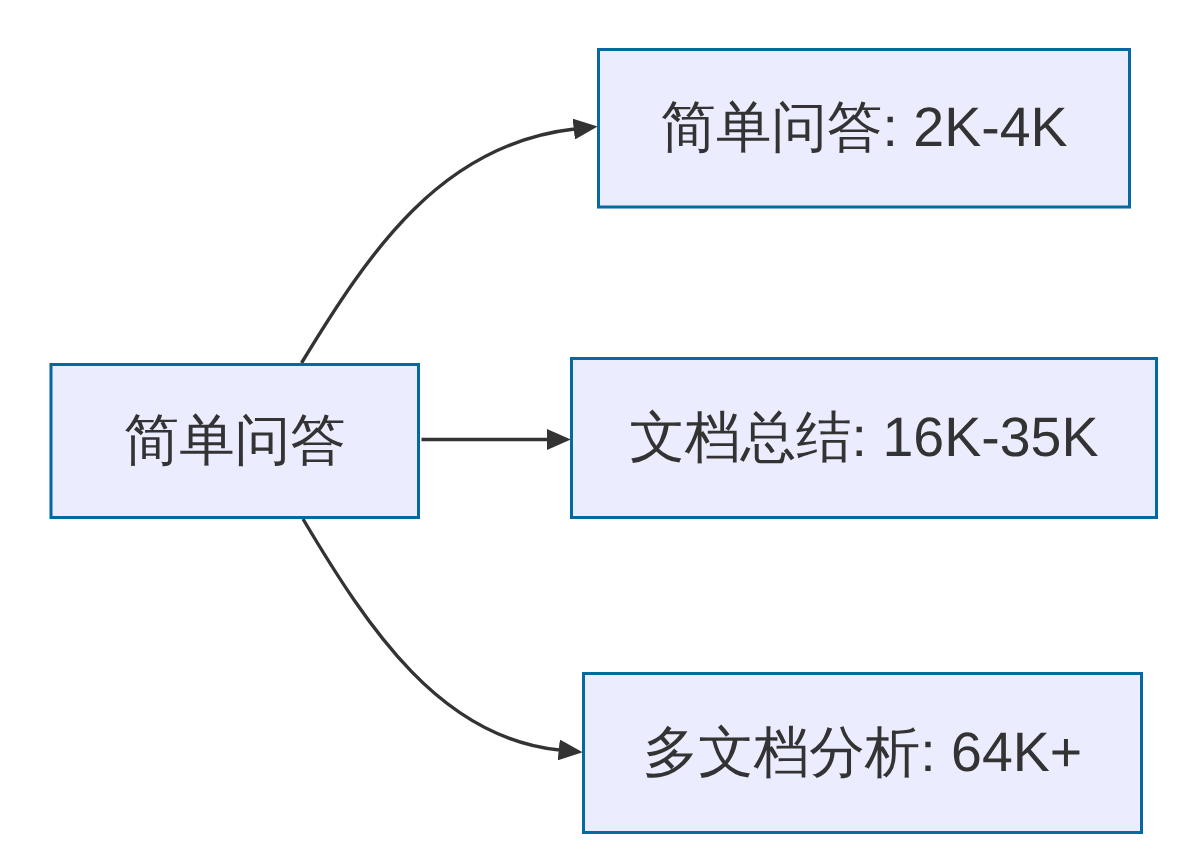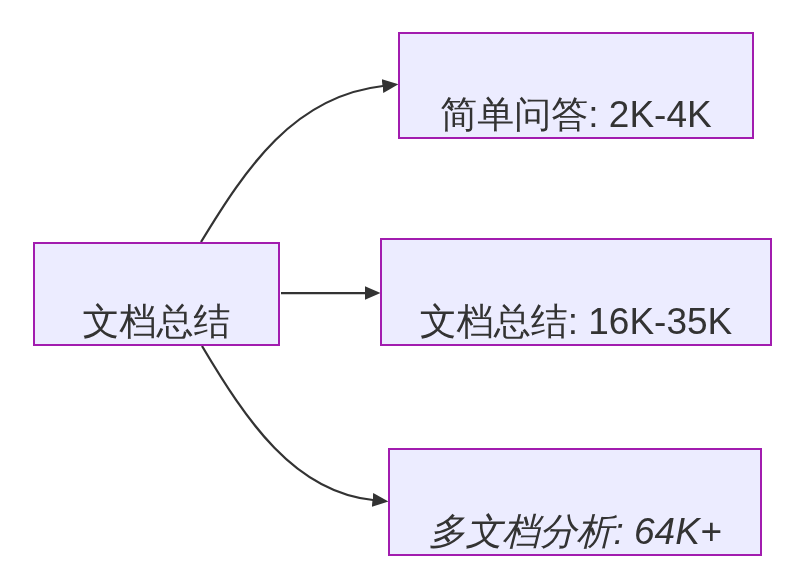--- a/index.html
+++ b/index.html
@@ -24,52 +24,52 @@
   }
   .edge {
     fill: none;
     stroke: #333333;
     stroke-width: 2.25px;
   }
   .node {
     position: absolute;
     box-sizing: border-box;
     background: #ECECFF;
-    border: 2px solid #a21caf;
+    border: 2px solid #0369a1;
     color: #333333;
     display: flex;
-    align-items: flex-end;
+    align-items: center;
     justify-content: center;
     font-size: 37px;
     line-height: 1.2;
     white-space: nowrap;
   }
   .node-root   { left: 33px;  top: 242px; width: 247px; height: 104px; }
   .node-top    { left: 398px; top: 32px;  width: 356px; height: 107px; }
   .node-mid    { left: 380px; top: 238px; width: 392px; height: 108px; }
-  .node-bottom { left: 388px; top: 448px; width: 374px; height: 108px; font-style: italic; }
+  .node-bottom { left: 388px; top: 448px; width: 374px; height: 108px; }
 </style>
 </head>
 <body>
 
 <div class="canvas">
 
   <svg class="edges" viewBox="0 0 787 572" aria-hidden="true">
     <defs>
       <marker id="arrowhead" viewBox="0 0 16 14" refX="0.5" refY="7" markerWidth="16" markerHeight="14" markerUnits="userSpaceOnUse" orient="auto">
         <path d="M0,0 L16,7 L0,14 Z" fill="#333333"></path>
       </marker>
     </defs>
     <path class="edge" d="M201,242 C246,168 294,96 383,86" marker-end="url(#arrowhead)"></path>
     <path class="edge" d="M281,293 L365,293" marker-end="url(#arrowhead)"></path>
     <path class="edge" d="M202,346 C246,420 294,492 373,500" marker-end="url(#arrowhead)"></path>
   </svg>
 
   <div class="node node-root">
-    <span>文档总结</span>
+    <span>简单问答</span>
   </div>
 
   <div class="node node-top">
     <span>简单问答: 2K-4K</span>
   </div>
 
   <div class="node node-mid">
     <span>文档总结: 16K-35K</span>
   </div>
 

